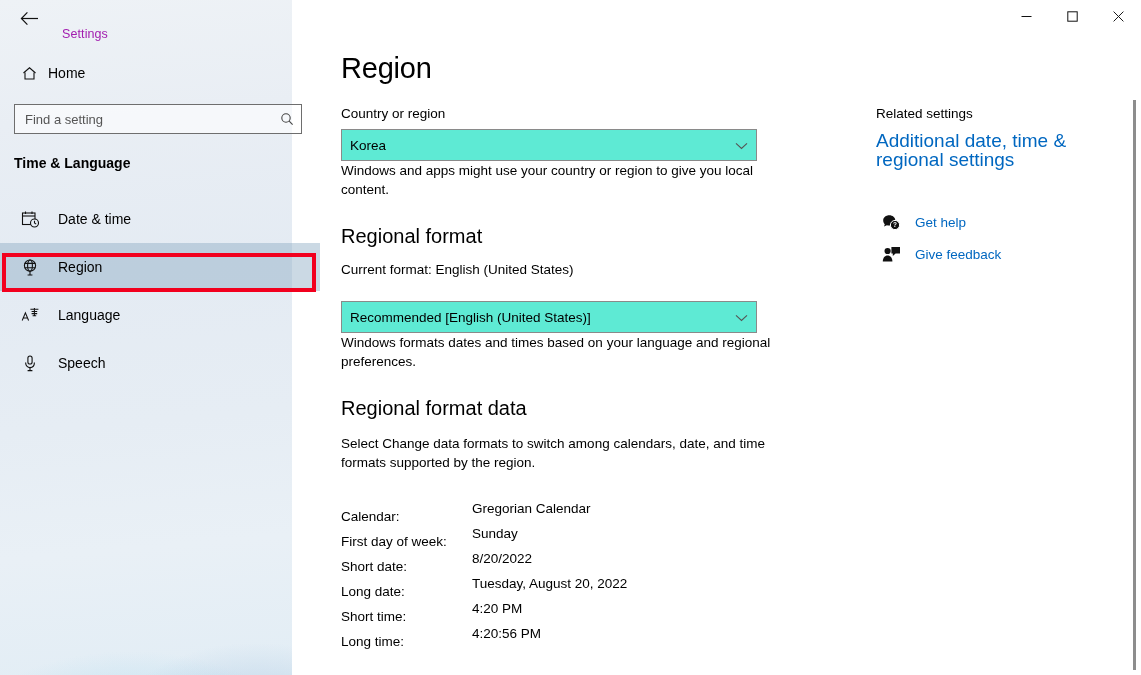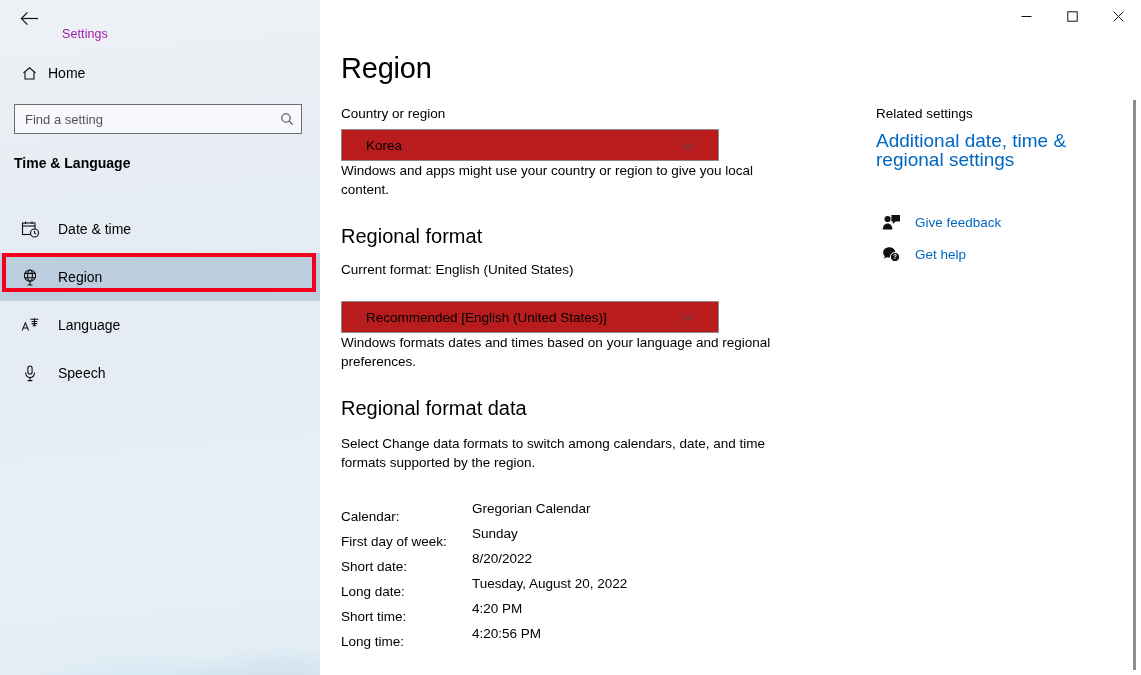--- a/index.html
+++ b/index.html
@@ -27,21 +27,21 @@
   .wincontrols {
     position:absolute; right:0; top:0; height:32px; display:flex;
   }
   .wc {
     width:46px; height:32px; display:flex; align-items:center; justify-content:center;
     font-size:11px; color:#1a1a1a;
   }
 
   
   .sidebar {
-    position:absolute; left:0; top:0; width:320px; height:675px;
+    position:absolute; left:0; top:0; width:292px; height:675px;
     background:
       radial-gradient(ellipse 260px 150px at 45% 112%, rgba(150,210,235,.65) 0%, rgba(150,210,235,0) 70%),
       radial-gradient(ellipse 200px 120px at 88% 108%, rgba(140,180,215,.5) 0%, rgba(140,180,215,0) 72%),
       linear-gradient(175deg,#eef2f6 0%, #e9eef4 18%, #e4ebf3 40%, #e6edf4 62%, #e9f0f6 80%, #e2edf5 100%);
     z-index:10;
   }
   .sb-home {
     position:absolute; left:12px; top:58px; width:296px; height:30px;
     display:flex; align-items:center;
   }
@@ -60,21 +60,21 @@
     color:#1b1b1b; padding:0 6px 0 10px;
   }
   .searchbox input::placeholder { color:#555; }
   .search-ic { width:28px; display:flex; justify-content:center; align-items:center; }
 
   .sb-group {
     position:absolute; left:14px; top:155px;
     font-size:14px; font-weight:bold; color:#000;
   }
 
-  .navlist { position:absolute; left:0; top:205px; width:320px; }
+  .navlist { position:absolute; left:0; top:195px; width:320px; }
   .navitem {
     position:relative; height:48px; display:flex; align-items:center;
     padding-left:14px;
   }
   .navitem .ic {
     width:32px; display:flex; justify-content:center; align-items:center;
     color:#111;
   }
   .navitem .lbl { font-size:14px; color:#000; margin-left:12px; }
   .navitem.selected { background:rgba(140,170,195,.45); }
@@ -92,22 +92,22 @@
     overflow:hidden;
   }
   .page-title {
     position:absolute; left:21px; top:16px;
     font-size:29px; font-weight:normal; color:#000; letter-spacing:-.2px;
   }
 
   .col-main { position:absolute; left:21px; top:70px; width:470px; }
   .field-label { font-size:13.5px; color:#000; margin-bottom:8px; }
   .combo {
-    width:378px; height:32px; border:1px solid #8a8a8a; background:#b91c1c;
-    display:flex; align-items:center; padding:0 24px;
+    width:416px; height:32px; border:1px solid #8a8a8a; background:#5eead4;
+    display:flex; align-items:center; padding:0 8px;
   }
   .combo .val { flex:1; font-size:13.5px; color:#000; }
   .hint {
     font-size:13.5px; color:#000; line-height:19px;
     width:452px;
   }
   .sec-head {
     font-size:20px; color:#000; font-weight:normal;
     margin-top:26px; margin-bottom:14px;
   }
@@ -307,36 +307,36 @@
 
     <div class="rail">
       <div class="rail-head">Related settings</div>
       <a class="rail-link" href="#">Additional date, time &amp; regional settings</a>
 
       <div class="rail-gap"></div>
 
       <div class="rail-action">
         <span class="ic">
           <svg width="19" height="17" viewBox="0 0 19 17" fill="none">
+            <path d="M1.2 6.4 C1.2 3.4 4 1.2 7.3 1.2 C10.6 1.2 13.3 3.4 13.3 6.4 C13.3 9.4 10.6 11.5 7.3 11.5 C6.4 11.5 5.6 11.4 4.9 11.2 L2 12.6 L2.8 10.2 C1.8 9.2 1.2 7.9 1.2 6.4 Z" fill="#111"></path>
+            <circle cx="13" cy="11" r="4.6" fill="#111" stroke="#fff" stroke-width="1"></circle>
+            <text x="13" y="13.4" font-size="6.4" fill="#fff" text-anchor="middle" font-family="Liberation Sans, sans-serif" font-weight="bold">?</text>
+          </svg>
+        </span>
+        <span class="lbl">Get help</span>
+      </div>
+
+      <div class="rail-action">
+        <span class="ic">
+          <svg width="19" height="17" viewBox="0 0 19 17" fill="none">
             <circle cx="5.6" cy="5" r="3.1" fill="#111"></circle>
             <path d="M0.8 15.6 C0.8 11.9 2.9 9.6 5.6 9.6 C8.3 9.6 10.4 11.9 10.4 15.6 Z" fill="#111"></path>
             <path d="M9.4 1 H18 V7.6 H13.6 L10.8 10 V7.6 H9.4 Z" fill="#111"></path>
           </svg>
         </span>
         <span class="lbl">Give feedback</span>
       </div>
-
-      <div class="rail-action">
-        <span class="ic">
-          <svg width="19" height="17" viewBox="0 0 19 17" fill="none">
-            <path d="M1.2 6.4 C1.2 3.4 4 1.2 7.3 1.2 C10.6 1.2 13.3 3.4 13.3 6.4 C13.3 9.4 10.6 11.5 7.3 11.5 C6.4 11.5 5.6 11.4 4.9 11.2 L2 12.6 L2.8 10.2 C1.8 9.2 1.2 7.9 1.2 6.4 Z" fill="#111"></path>
-            <circle cx="13" cy="11" r="4.6" fill="#111" stroke="#fff" stroke-width="1"></circle>
-            <text x="13" y="13.4" font-size="6.4" fill="#fff" text-anchor="middle" font-family="Liberation Sans, sans-serif" font-weight="bold">?</text>
-          </svg>
-        </span>
-        <span class="lbl">Get help</span>
-      </div>
     </div>
 
   </div>
 
   <div class="scrollbar"></div>
 </div>
 
 </body></html>

